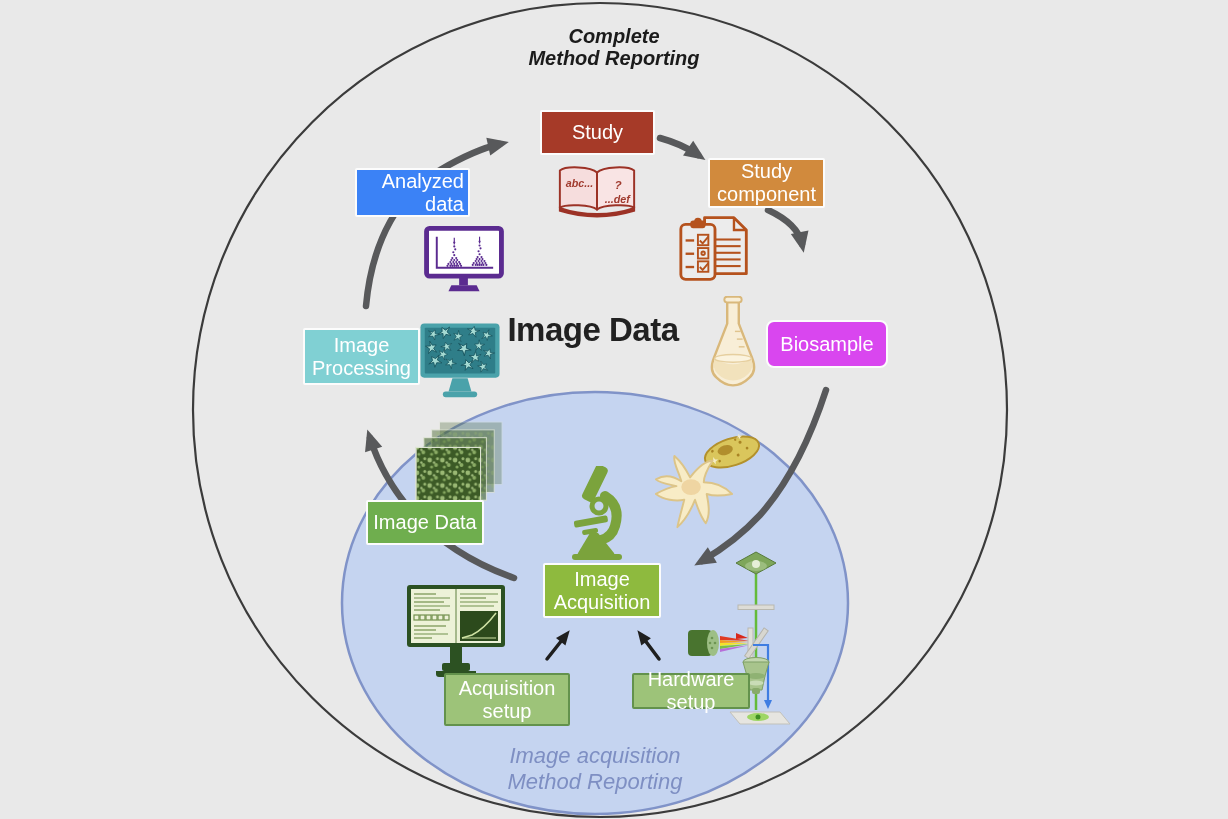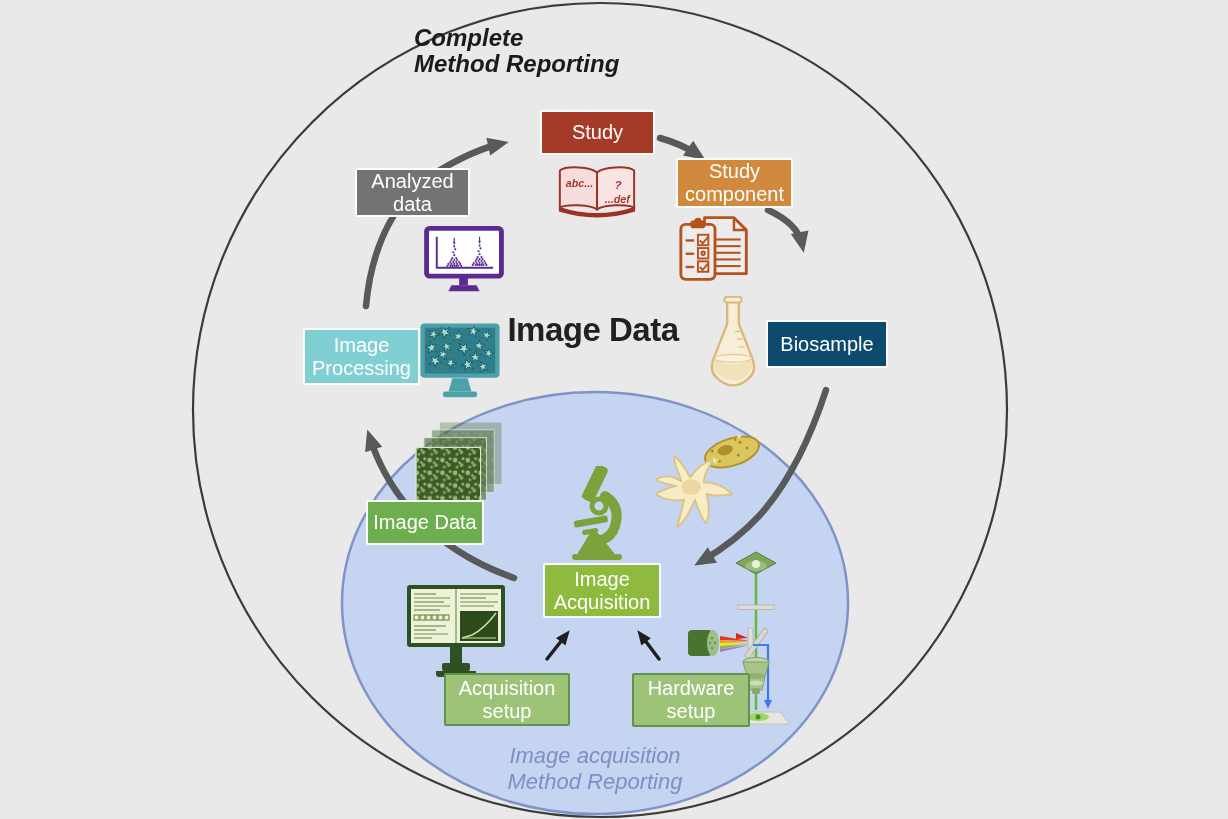--- a/index.html
+++ b/index.html
@@ -8,22 +8,22 @@
   svg{display:block;}
   .layer{position:absolute;left:0;top:0;pointer-events:none;}
   .icon{position:absolute;}
   .node{
     position:absolute;display:flex;align-items:center;justify-content:center;
     text-align:center;color:#ffffff;font-size:20px;line-height:1.15;
     border:2.5px solid #fcfcfc;border-radius:2px;box-sizing:border-box;
     padding:2px 4px;z-index:30;
   }
   .title-top{
-    position:absolute;left:414px;top:25px;width:400px;
-    font-weight:bold;font-style:italic;font-size:24px;line-height:1.1;z-index:20;
+    position:absolute;left:414px;top:25px;width:400px;text-align:center;
+    font-weight:bold;font-style:italic;font-size:20px;line-height:1.1;z-index:20;
   }
   .title-center{
     position:absolute;left:443px;top:313px;width:300px;text-align:center;
     font-weight:bold;font-size:33px;line-height:1.06;letter-spacing:-0.5px;z-index:20;
   }
   .inner-label{
     position:absolute;left:395px;top:743px;width:400px;text-align:center;
     font-style:italic;font-weight:500;font-size:22px;line-height:1.18;z-index:20;
   }
   .z10{z-index:10;} .z25{z-index:25;}
@@ -305,38 +305,38 @@
       </g>
       <use href="#cl" transform="translate(26 -1)"></use>
     </g>
     <rect x="36" y="52" width="9" height="9" fill="#5b2b90"></rect>
     <path d="M28 61 h26 l3 6 h-32 Z" fill="#5b2b90"></path>
   </svg>
 
   <div class="node" style="left: 540px; top: 110px; width: 115px; height: 45px; background-color: rgb(166, 58, 40);">
     <span>Study</span>
   </div>
-  <div class="node" style="left: 676px; top: 158px; width: 117px; height: 50px; background-color: rgb(209, 138, 61);">
+  <div class="node" style="left: 708px; top: 158px; width: 117px; height: 50px; background-color: rgb(209, 138, 61);">
     <span>Study component</span>
   </div>
-  <div class="node" style="left: 766px; top: 320px; width: 122px; height: 48px; background-color: #0c4a6e;">
+  <div class="node" style="left: 766px; top: 320px; width: 122px; height: 48px; background-color: #d946ef; border-radius: 8px;">
     <span>Biosample</span>
   </div>
   <div class="node" style="left: 543px; top: 563px; width: 118px; height: 55px; background-color: rgb(142, 186, 62);">
     <span>Image Acquisition</span>
   </div>
   <div class="node" style="left: 444px; top: 673px; width: 126px; height: 53px; background-color: rgb(157, 195, 121); border-color: rgb(99, 146, 76);">
     <span>Acquisition setup</span>
   </div>
-  <div class="node" style="left: 632px; top: 673px; width: 118px; height: 54px; background-color: rgb(157, 195, 121); border-color: rgb(99, 146, 76);">
+  <div class="node" style="left: 632px; top: 673px; width: 118px; height: 36px; background-color: rgb(157, 195, 121); border-color: rgb(99, 146, 76);">
     <span>Hardware setup</span>
   </div>
   <div class="node" style="left: 366px; top: 500px; width: 118px; height: 45px; background-color: rgb(111, 174, 78);">
     <span>Image Data</span>
   </div>
   <div class="node" style="left: 303px; top: 328px; width: 117px; height: 57px; background-color: rgb(128, 208, 211); justify-content: center;">
     <span>Image Processing</span>
   </div>
-  <div class="node" style="left: 355px; top: 168px; width: 115px; height: 49px; background-color: #737373;">
+  <div class="node" style="left: 355px; top: 168px; width: 115px; height: 49px; background-color: #3b82f6; text-align: right;">
     <span>Analyzed data</span>
   </div>
 
 </div>
 
 </body></html>

